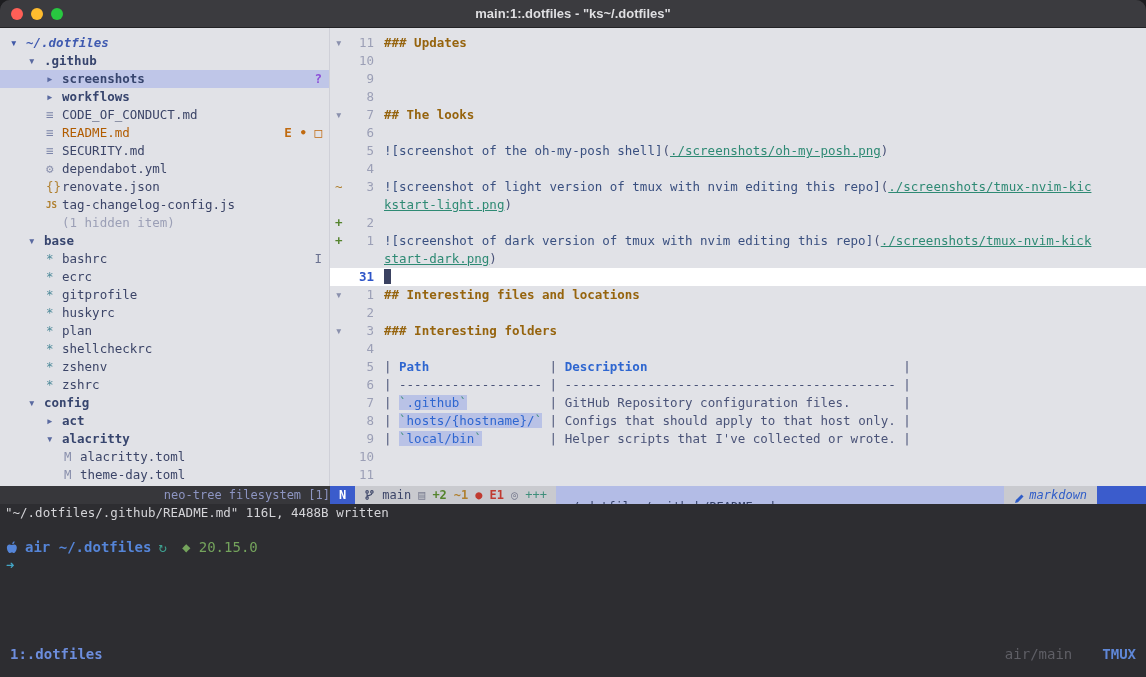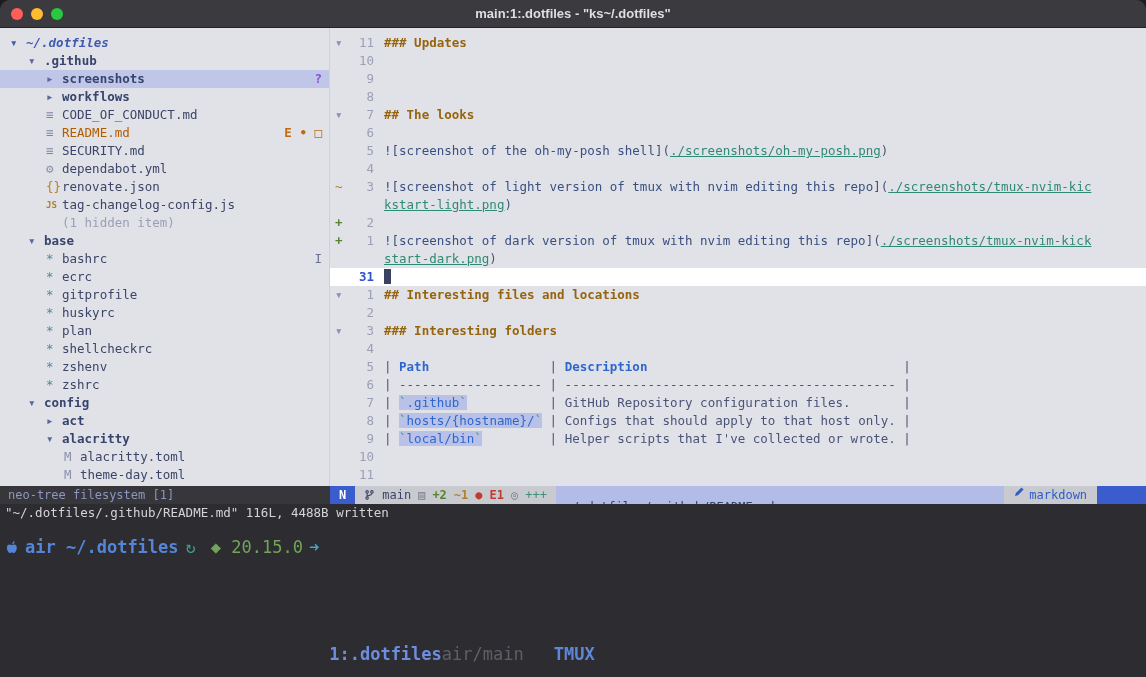--- a/index.html
+++ b/index.html
@@ -46,34 +46,34 @@
   .sg-h{color:#96640e;font-weight:700}
   .sg-t{color:#4a5378}
   .sg-alt{color:#3a5080}
   .sg-link{color:#2e8a74;text-decoration:underline}
   .sg-code{background:#b9c2e6;color:#2e66d0}
   .sg-tick{background:#b9c2e6;color:#3e8e7a}
   .sg-th{color:#2e66d0;font-weight:700}
 
   
   .statusrow{height:18px;flex:0 0 18px;display:flex;font-size:12px;line-height:18px;}
-  .neotree-status{width:330px;flex:0 0 330px;background:#37373b;color:#8d95c2;padding-left:8px;white-space:pre;}
+  .neotree-status{width:330px;flex:0 0 330px;background:#37373b;color:#8d95c2;padding-left:8px;white-space:pre;text-align:right;}
   .lualine{flex:1;display:flex;align-items:stretch;background:#c9cacf;color:#3c4568;white-space:pre;overflow:hidden;}
   .seg-mode{background:#3b5ccc;color:#fff;font-weight:700;padding:0 9px;}
   .seg-git{display:flex;align-items:center;gap:7px;padding:0 9px;}
   .seg-git svg{display:block}
   .gadd{color:#55842e;font-weight:600}.gchg{color:#b08030;font-weight:600}
   .gerr{color:#c03a30;font-weight:600}.gdim{color:#7c7f92}.gteal{color:#3e8e7a}
   .seg-path{flex:1;background:#b3bce6;color:#333f66;padding:12px 9px;overflow:hidden;}
-  .seg-ft{display:flex;align-items:flex-start;gap:4px;padding:0 10px;color:#2e5cc8;}
+  .seg-ft{display:flex;align-items:flex-end;gap:4px;padding:0 10px;color:#2e5cc8;font-style:italic;}
   .seg-pos{background:#3b5ccc;color:#fff;font-weight:700;padding:14px 10px;}
 
   
   .cmdline{height:18px;flex:0 0 18px;background:#2d2d31;color:#d4d4d8;font-size:12.5px;line-height:18px;padding-left:5px;white-space:pre;}
-  .shell{flex:1;background:#2d2d31;display:flex;flex-direction:row;font-size:17px;line-height:18px;padding-top:16px;}
+  .shell{flex:1;background:#2d2d31;display:flex;flex-direction:column;font-size:14px;line-height:18px;padding-top:16px;}
   .promptline{padding-left:6px;height:18px;display:flex;align-items:center;gap:7px;white-space:pre;}
   .p-main{color:#5585d8;font-weight:600}
   .p-sync{color:#3e9e8e}
   .p-node{color:#74a35c;margin-left:8px}
   .arrowline{padding-left:6px;height:18px;color:#43a5c5;font-weight:700;}
   .tmuxbar{margin-top:auto;height:18px;margin-bottom:14px;display:flex;align-items:center;padding:0 10px;white-space:pre;}
   .tmux-left{color:#6d8ede;font-weight:600}
   .tmux-right{margin-left:auto;display:flex;gap:30px;}
   .tmux-session{color:#5f5f66}
   .tmux-label{color:#5f87d7;font-weight:600}

